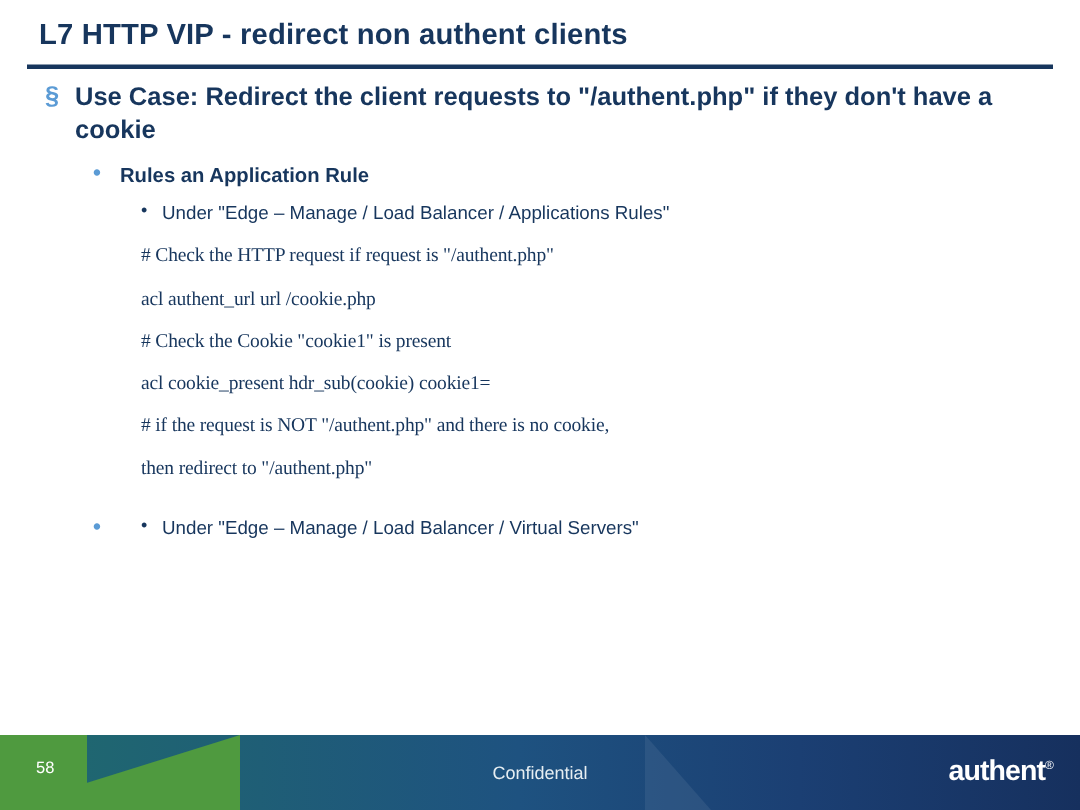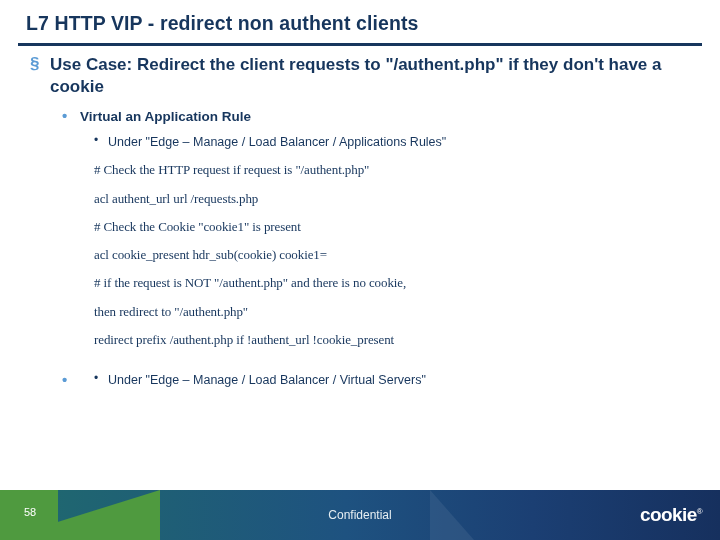--- a/index.html
+++ b/index.html
@@ -189,50 +189,49 @@
 
   <div class="content">
 
     <div class="lvl1">
       <span class="marker">§</span>
       <span>Use Case: Redirect the client requests to "/authent.php" if they don't have a cookie</span>
     </div>
 
     <div class="lvl2">
       <span class="marker">•</span>
-      <span>Virtual an Application Rule</span>
+      <span>Rules an Application Rule</span>
     </div>
 
     <div class="lvl3">
       <span class="marker">•</span>
       <span>Under "Edge – Manage /  Load Balancer / Applications Rules"</span>
     </div>
 
     <div class="code"># Check the HTTP request if request is "/authent.php"</div>
-    <div class="code">acl authent_url url /requests.php</div>
+    <div class="code">acl authent_url url /cookie.php</div>
     <div class="code"># Check the Cookie "cookie1" is present</div>
     <div class="code">acl cookie_present hdr_sub(cookie) cookie1=</div>
     <div class="code"># if the request is NOT "/authent.php" and there is no cookie,</div>
     <div class="code">then redirect to "/authent.php"</div>
-    <div class="code">redirect prefix /authent.php if !authent_url !cookie_present</div>
 
     <div class="lvl2 gap-lg">
       <span class="marker">•</span>
     </div>
 
     <div class="lvl3">
       <span class="marker">•</span>
       <span>Under "Edge – Manage /  Load Balancer / Virtual Servers"</span>
     </div>
 
   </div>
 
   <div class="footer">
     <div class="footer-band"></div>
     <div class="footer-green"></div>
     <div class="footer-green2"></div>
     <div class="footer-slash"></div>
     <div class="page-num">58</div>
     <div class="confidential">Confidential</div>
-    <div class="vmware-logo"><span>cookie</span><span class="reg">®</span></div>
+    <div class="vmware-logo"><span>authent</span><span class="reg">®</span></div>
   </div>
 
 </div>
 
 </body></html>

